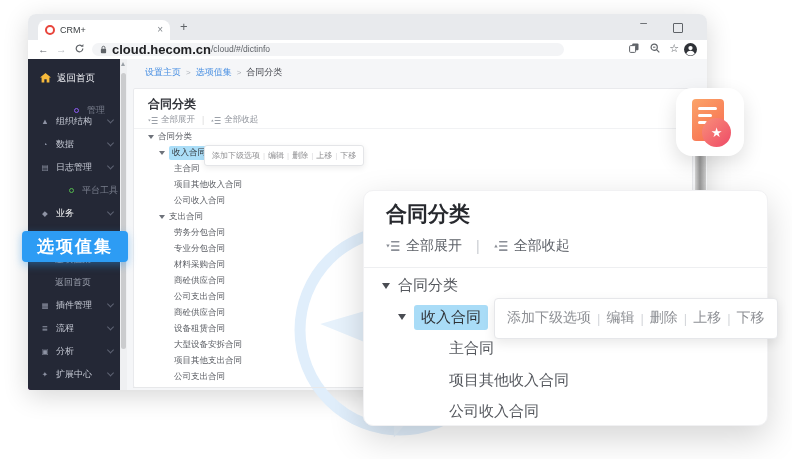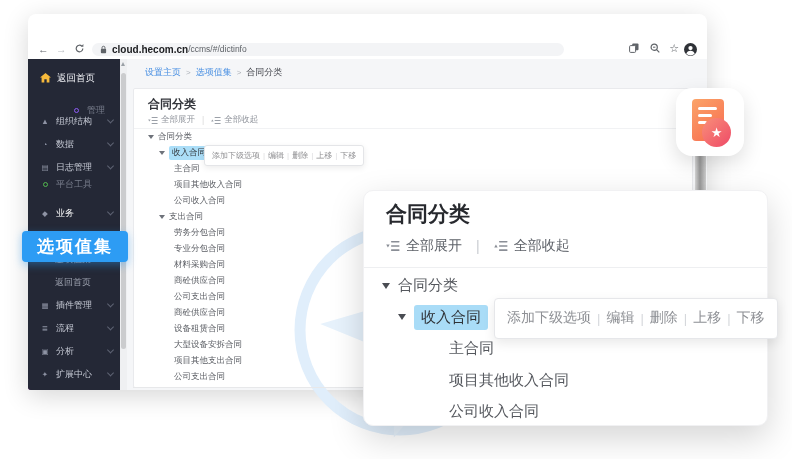--- a/index.html
+++ b/index.html
@@ -20,21 +20,21 @@
   .tab-close{font-size:10px;color:#80868B;line-height:1;}
   .newtab{position:absolute;left:152px;top:5px;font-size:13px;color:#5F6368;}
   .win-min{position:absolute;right:60px;top:2px;font-size:12px;color:#5F6368;}
   .win-max{position:absolute;right:24px;top:9px;width:8px;height:8px;
            border:1.2px solid #5F6368;border-radius:1px;}
   .addr{position:absolute;left:0;top:26px;right:0;height:19px;background:#fff;
         border-bottom:1px solid #E3E5E8;}
   .nav-ico{position:absolute;top:3px;font-size:10.5px;color:#5F6368;}
   .omni{position:absolute;left:64px;top:2.5px;width:472px;height:13px;background:#F3F4F6;
         border-radius:7px;display:flex;align-items:center;padding:0 8px;box-sizing:border-box;}
-  .url-host{font-size:10px;color:#202124;font-weight:bold;}
+  .url-host{font-size:13px;color:#202124;font-weight:bold;}
   .url-path{font-size:8.5px;color:#5F6368;}
   .right-ico{position:absolute;top:3px;}
 
   
   .app{position:absolute;left:0;top:45px;right:0;bottom:0;background:#701a75;}
   .sidebar{position:absolute;left:0;top:0;width:92px;bottom:0;background:#242836;}
   .side-home{position:absolute;left:0;right:0;top:8px;height:22px;display:flex;align-items:center;
              padding-left:12px;font-size:9.5px;color:#F2F3F7;}
   .side-item{position:absolute;left:0;right:0;height:20px;display:flex;align-items:center;
              padding-left:12px;font-size:9px;color:#C7CBD6;}
@@ -125,34 +125,44 @@
   
   .callout{position:absolute;left:22px;top:231px;width:106px;height:31px;background:#2D9CF4;
            border-radius:4px;display:flex;align-items:center;justify-content:center;
            color:#fff;font-size:17px;font-weight:bold;letter-spacing:2px;
            box-shadow:0 3px 9px rgba(45,156,244,.4);z-index:20;}
 </style>
 </head>
 <body>
 
 <div class="browser">
+  <div class="tabstrip">
+    <div class="tab">
+      <span class="favicon"></span>
+      <span class="tab-title">CRM+</span>
+      <span class="tab-close">×</span>
+    </div>
+    <span class="newtab">+</span>
+    <span class="win-min">–</span>
+    <span class="win-max"></span>
+  </div>
   <div class="addr">
     <span class="nav-ico" style="left:10px">←</span>
     <span class="nav-ico" style="left:28px;color:#B8BCC1">→</span>
     <svg class="right-ico" style="left:46px;width:11px;height:11px" viewBox="0 0 12 12">
       <path d="M9.6 6a3.6 3.6 0 1 1-1.05-2.55" fill="none" stroke="#5F6368" stroke-width="1.3"></path>
       <path d="M10.2 1.2v3H7.4z" fill="#5F6368"></path>
     </svg>
     <div class="omni">
       <svg style="width:7px;height:9px;margin-right:5px" viewBox="0 0 8 10">
         <rect x="1" y="4.2" width="6" height="5" rx="1" fill="#5F6368"></rect>
         <path d="M2.3 4.2V3a1.7 1.7 0 0 1 3.4 0v1.2" fill="none" stroke="#5F6368" stroke-width="1.1"></path>
       </svg>
       <span class="url-host">cloud.hecom.cn</span>
-        <span class="url-path">/ccms/#/dictinfo</span>
+        <span class="url-path">/cloud/#/dictinfo</span>
     </div>
     <svg class="right-ico" style="right:68px;width:10px;height:10px" viewBox="0 0 10 10">
       <rect x="3.2" y="0.5" width="6.3" height="6.8" rx="1" fill="#5F6368"></rect>
       <rect x="0.6" y="2.6" width="6" height="6.8" rx="1" fill="#fff" stroke="#5F6368" stroke-width="1"></rect>
     </svg>
     <svg class="right-ico" style="right:47px;width:10px;height:10px" viewBox="0 0 10 10">
       <circle cx="4.2" cy="4.2" r="3.1" fill="none" stroke="#5F6368" stroke-width="1.2"></circle>
       <path d="M6.6 6.6L9.3 9.3" stroke="#5F6368" stroke-width="1.2"></path>
       <path d="M3 4.2h2.4" stroke="#5F6368" stroke-width="1"></path>
     </svg>
@@ -187,21 +197,21 @@
           <div class="side-item" style="top: 75px;">
             <span class="side-ico">◔</span>
             <span>数据</span>
             <span class="chev"></span>
           </div>
           <div class="side-item" style="top: 98px;">
             <span class="side-ico">▤</span>
             <span>日志管理</span>
             <span class="chev"></span>
           </div>
-          <div class="side-item section" style="top: 115px;">
+          <div class="side-item section" style="top: 121px; margin-left: 26px;">
             <span class="side-ico">
               <span class="ring green"></span>
             </span>
             <span>平台工具</span>
           </div>
           <div class="side-item active" style="top: 144px;">
             <span class="side-ico">◆</span>
             <span>业务</span>
             <span class="chev"></span>
           </div>

